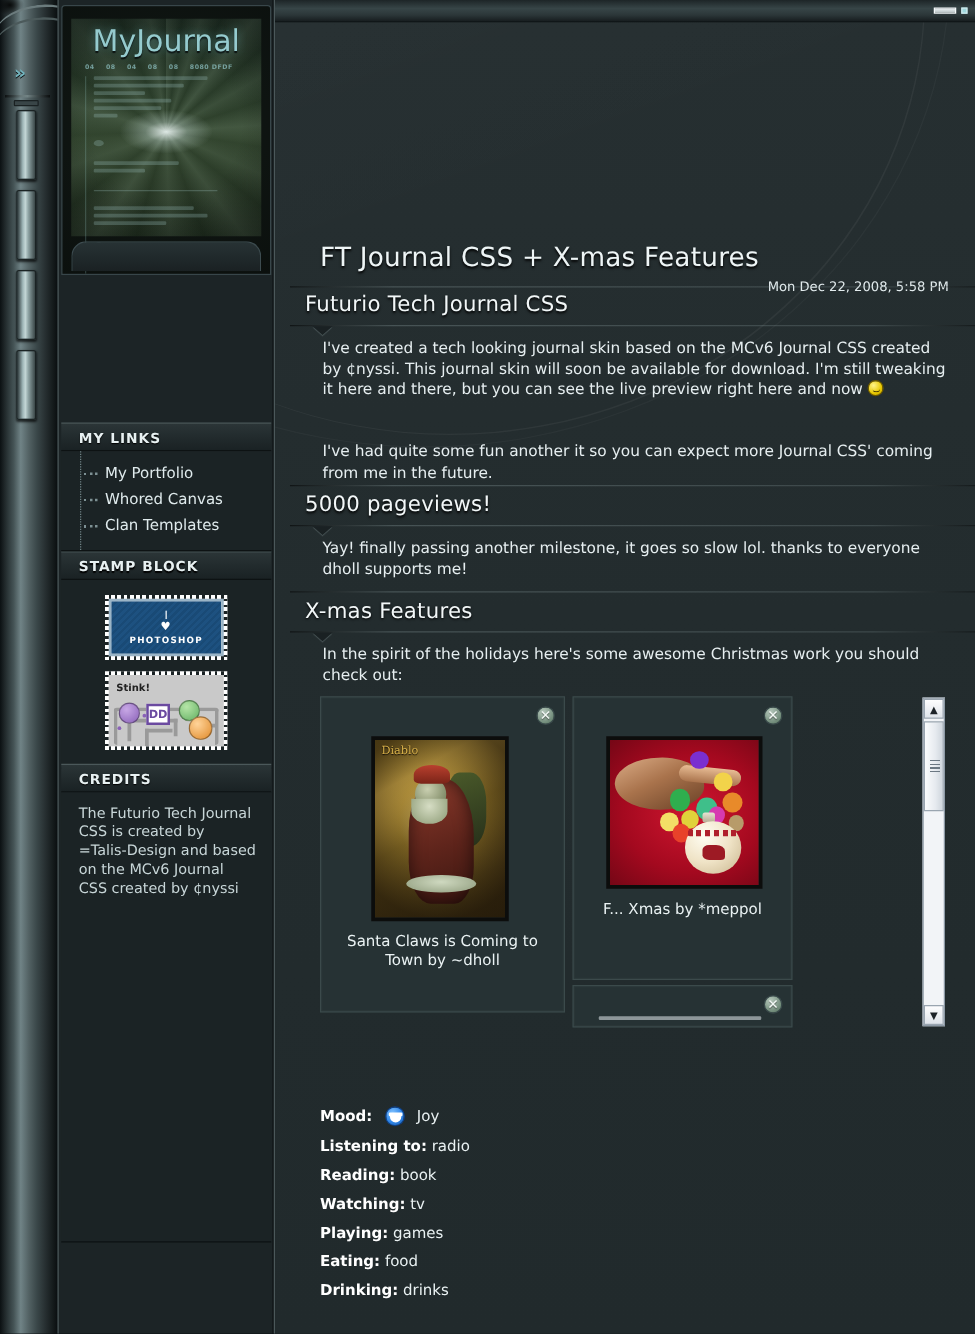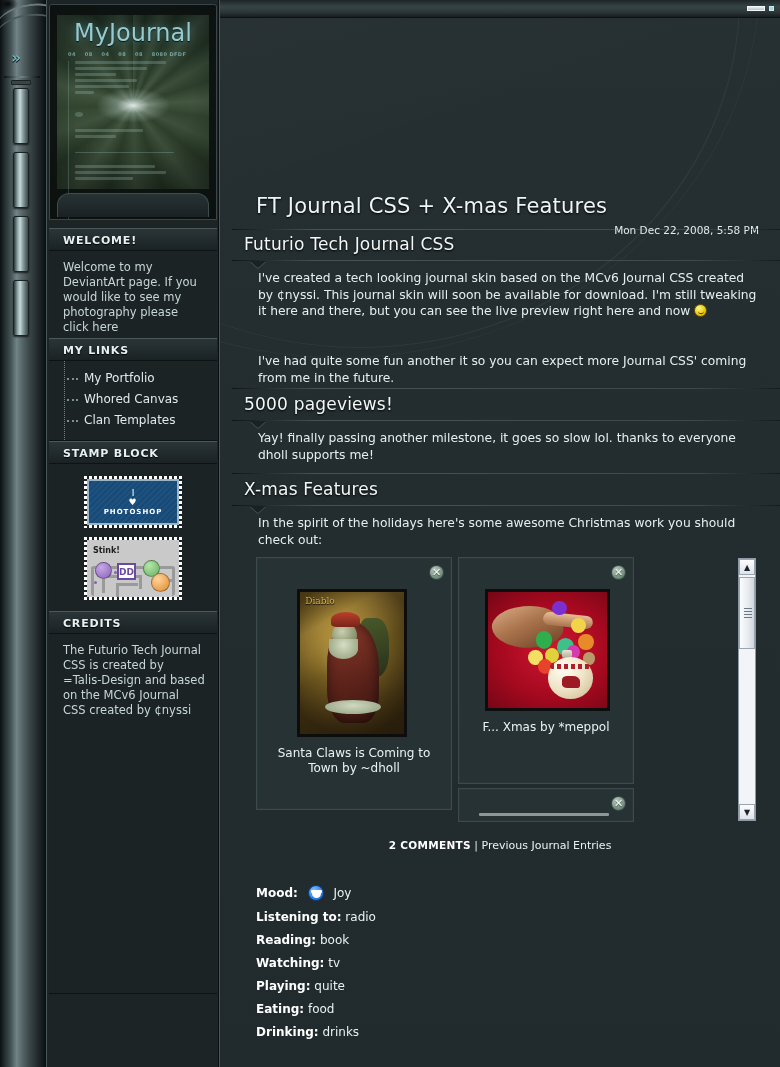--- a/index.html
+++ b/index.html
@@ -458,24 +458,20 @@
         <div class="hl" style="width:88%"></div>
         <div class="hl" style="width:56%"></div>
         <div class="hl" style="width:0%;height:8px;background:none"></div>
         <div class="hl" style="width:8%;height:5px;border-radius:50%"></div>
         <div class="hl" style="width:0%;height:6px;background:none"></div>
         <div class="hl" style="width:8%;height:5px;border-radius:50%"></div>
       </div>
       <div class="shelf"></div>
     </div>
 
-    <div class="sb-block" style="top:228px">
-      <div class="sb-head">WELCOME!</div>
-      <div class="sb-body">Welcome to my DeviantArt page. If you would like to see my photography please click here</div>
-    </div>
 
     <div class="sb-block" style="top:441px">
       <div class="sb-head">STAMP BLOCK</div>
       <div class="sb-body stamps">
 
         <div class="stamp">
           <div class="stamp-ps">
             <span class="i">I</span>
             <span class="h">♥</span>
             <span>PHOTOSHOP</span>
@@ -615,25 +611,20 @@
     </div>
 
     <div class="sbar" style="left:518px;top:558px">
       <div class="sbar-btn sbar-up">▲</div>
       <div class="sbar-thumb">
         <div class="sbar-grip"></div>
       </div>
       <div class="sbar-btn sbar-down">▼</div>
     </div>
 
-    <div class="comments" style="top:839px">
-      <b>2 COMMENTS</b>
-      <span>|</span>
-      <a>Previous Journal Entries</a>
-    </div>
 
     <div class="meta" style="left:36px;top:885px">
       <div class="meta-row">
         <b>Mood:</b>
         <span class="mood-face"></span>
         <span>Joy</span>
       </div>
       <div class="meta-row">
         <b>Listening to:</b>
         <span>radio</span>
@@ -641,21 +632,21 @@
       <div class="meta-row">
         <b>Reading:</b>
         <span>book</span>
       </div>
       <div class="meta-row">
         <b>Watching:</b>
         <span>tv</span>
       </div>
       <div class="meta-row">
         <b>Playing:</b>
-        <span>quite</span>
+        <span>games</span>
       </div>
       <div class="meta-row">
         <b>Eating:</b>
         <span>food</span>
       </div>
       <div class="meta-row">
         <b>Drinking:</b>
         <span>drinks</span>
       </div>
     </div>

